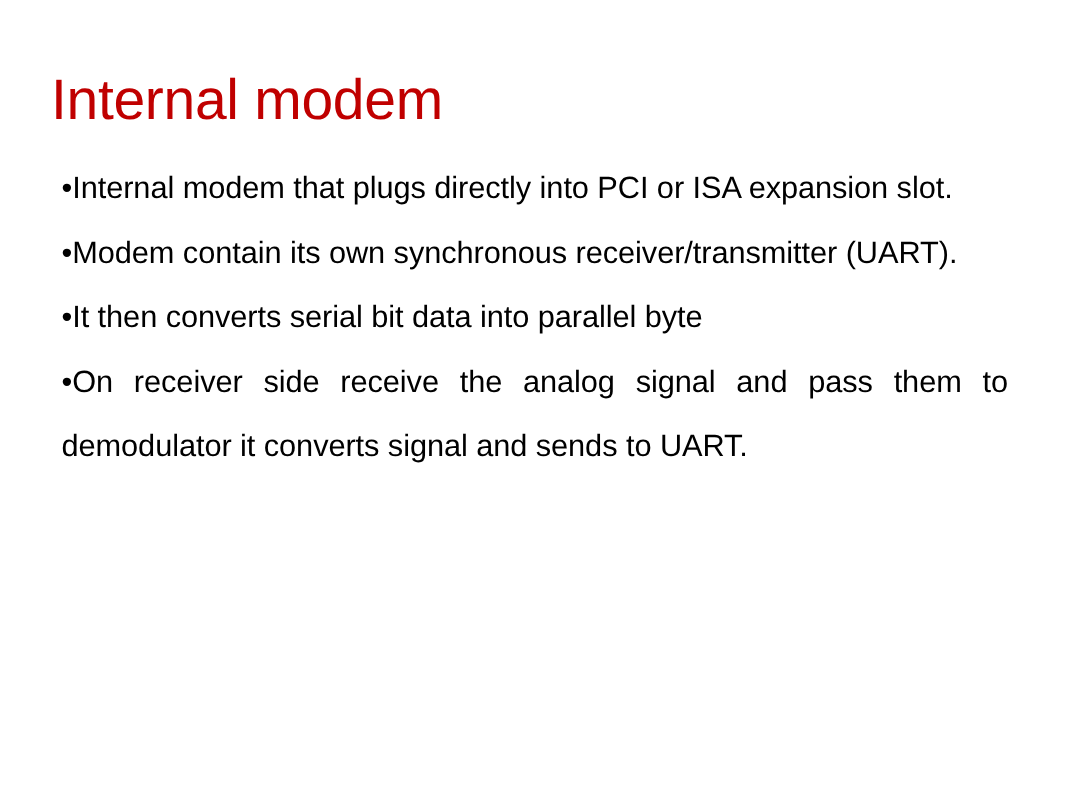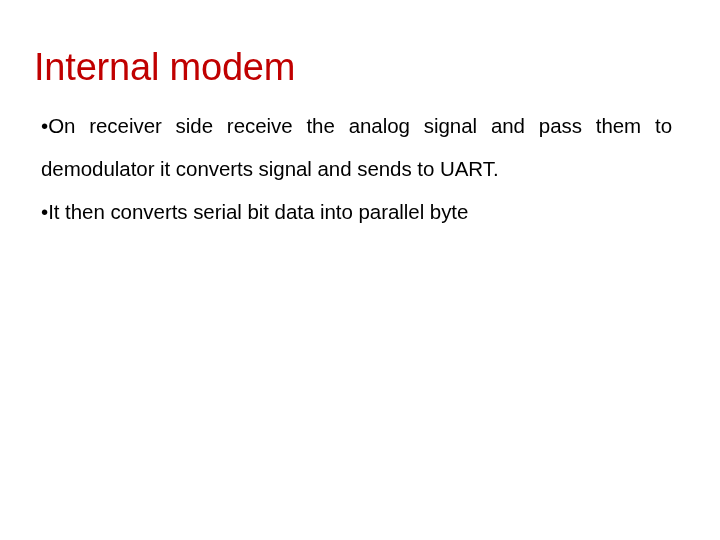--- a/index.html
+++ b/index.html
@@ -61,22 +61,24 @@
 </style>
 </head>
 <body>
 
 <div id="slide" style="background: rgb(255, 255, 255);">
 
   <div id="slide-title" style="color: rgb(192, 0, 0);">Internal modem</div>
 
   <div id="body-block">
 
+    <p class="bullet-para" style="color: rgb(0, 0, 0); text-align: justify;"><span class="bullet-mark">•</span><span>Internal modem that plugs directly into PCI or ISA expansion slot.</span></p>
+
+    <p class="bullet-para" style="color: rgb(0, 0, 0); text-align: justify;"><span class="bullet-mark">•</span><span>Modem contain its own synchronous receiver/transmitter (UART).</span></p>
 
 
+    <p class="bullet-para no-justify" style="color: rgb(0, 0, 0); text-align: left;"><span class="bullet-mark">•</span><span>It then converts serial bit data into parallel byte</span></p>
 
     <p class="bullet-para" style="color: rgb(0, 0, 0); text-align: justify;"><span class="bullet-mark">•</span><span>On receiver side receive the analog signal and pass them to demodulator it converts signal and sends to UART.</span></p>
-
-    <p class="bullet-para no-justify" style="color: rgb(0, 0, 0); text-align: left;"><span class="bullet-mark">•</span><span>It then converts serial bit data into parallel byte</span></p>
 
   </div>
 
 </div>
 
 </body></html>

